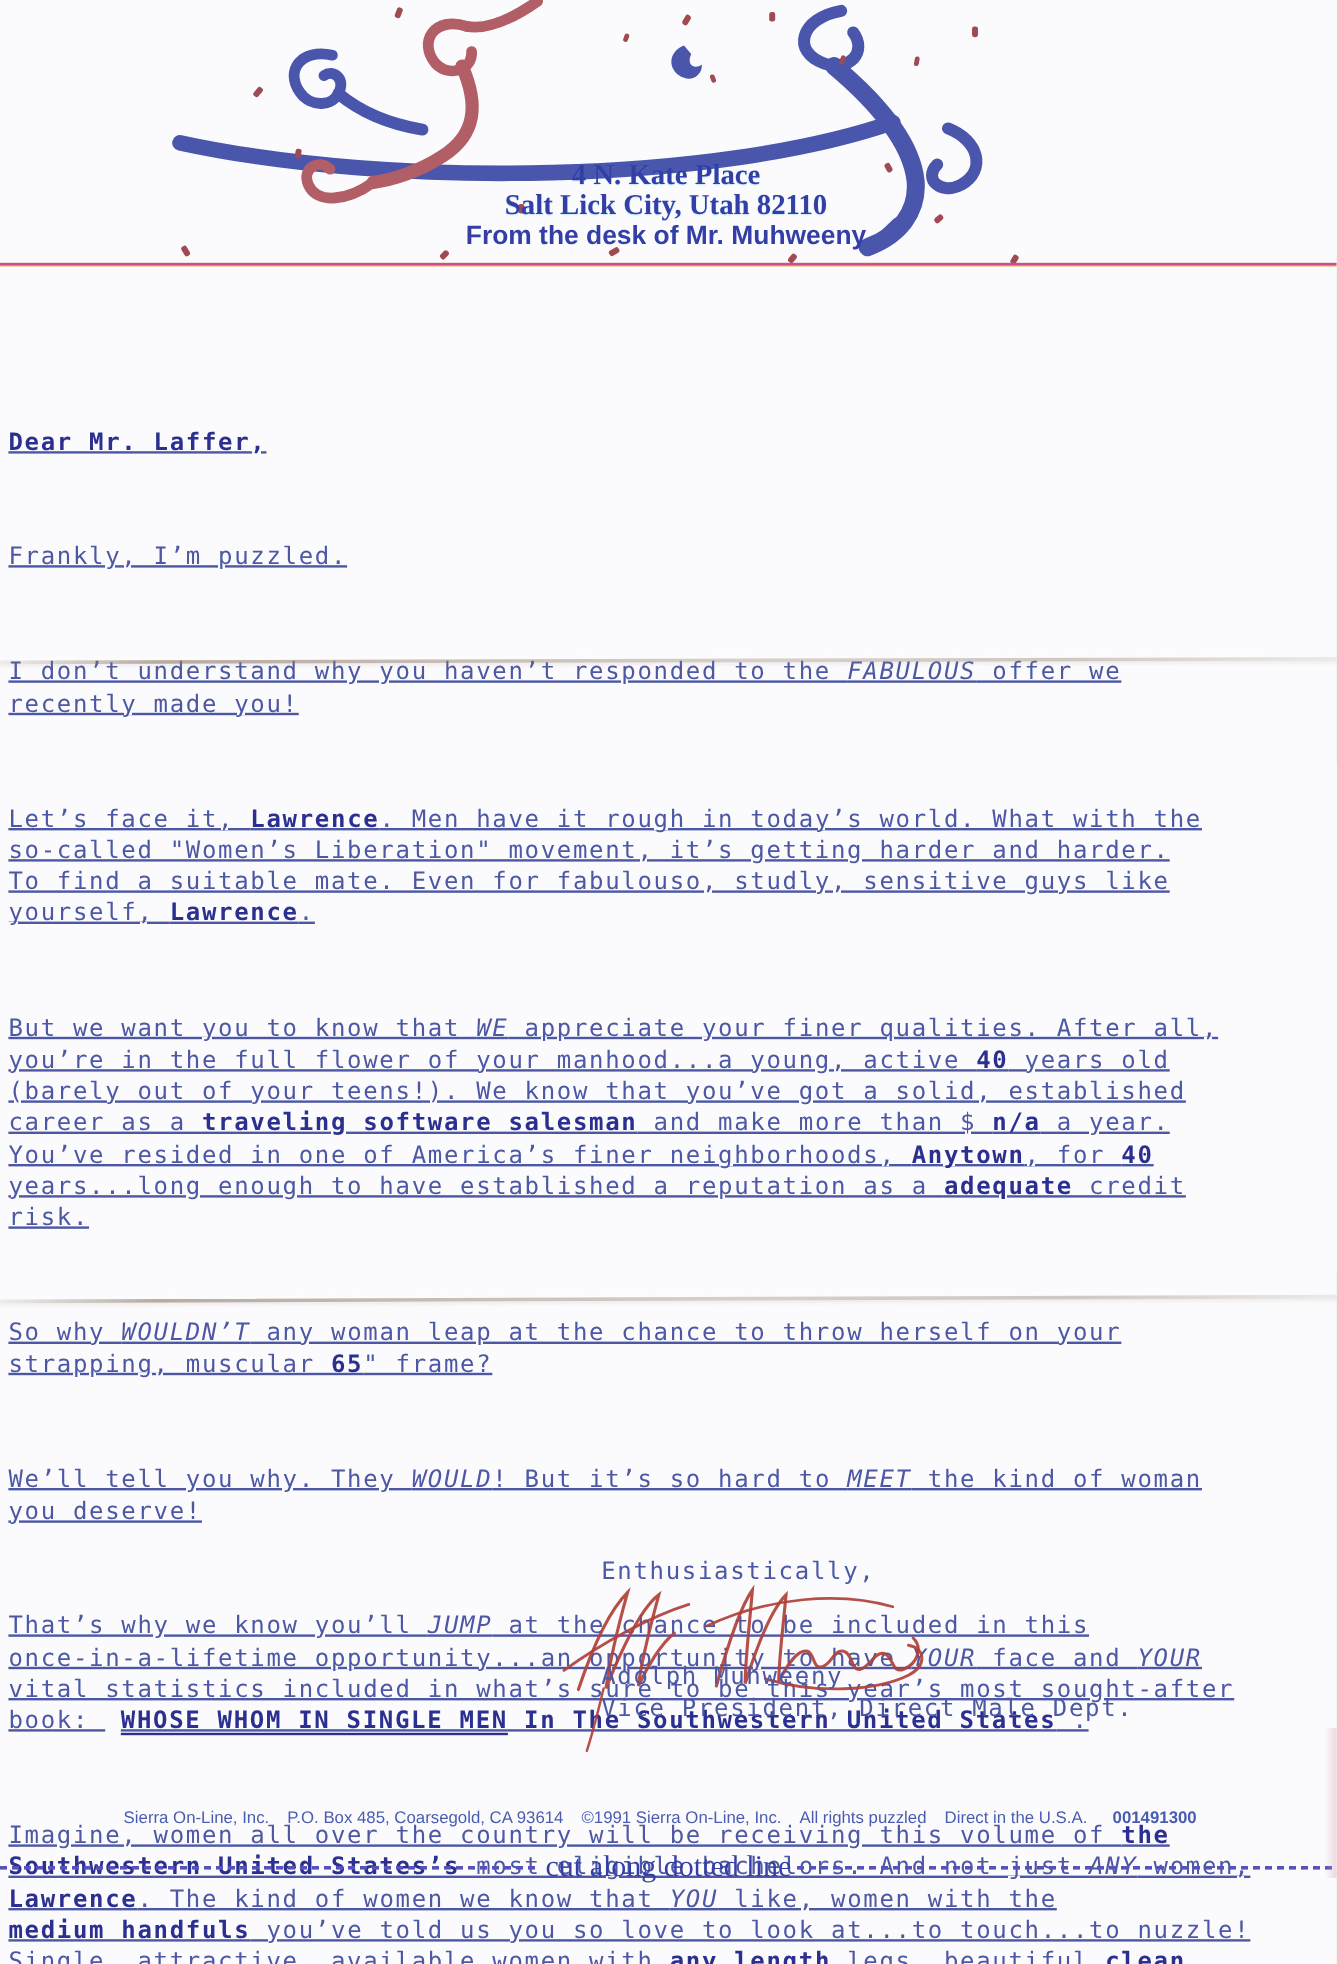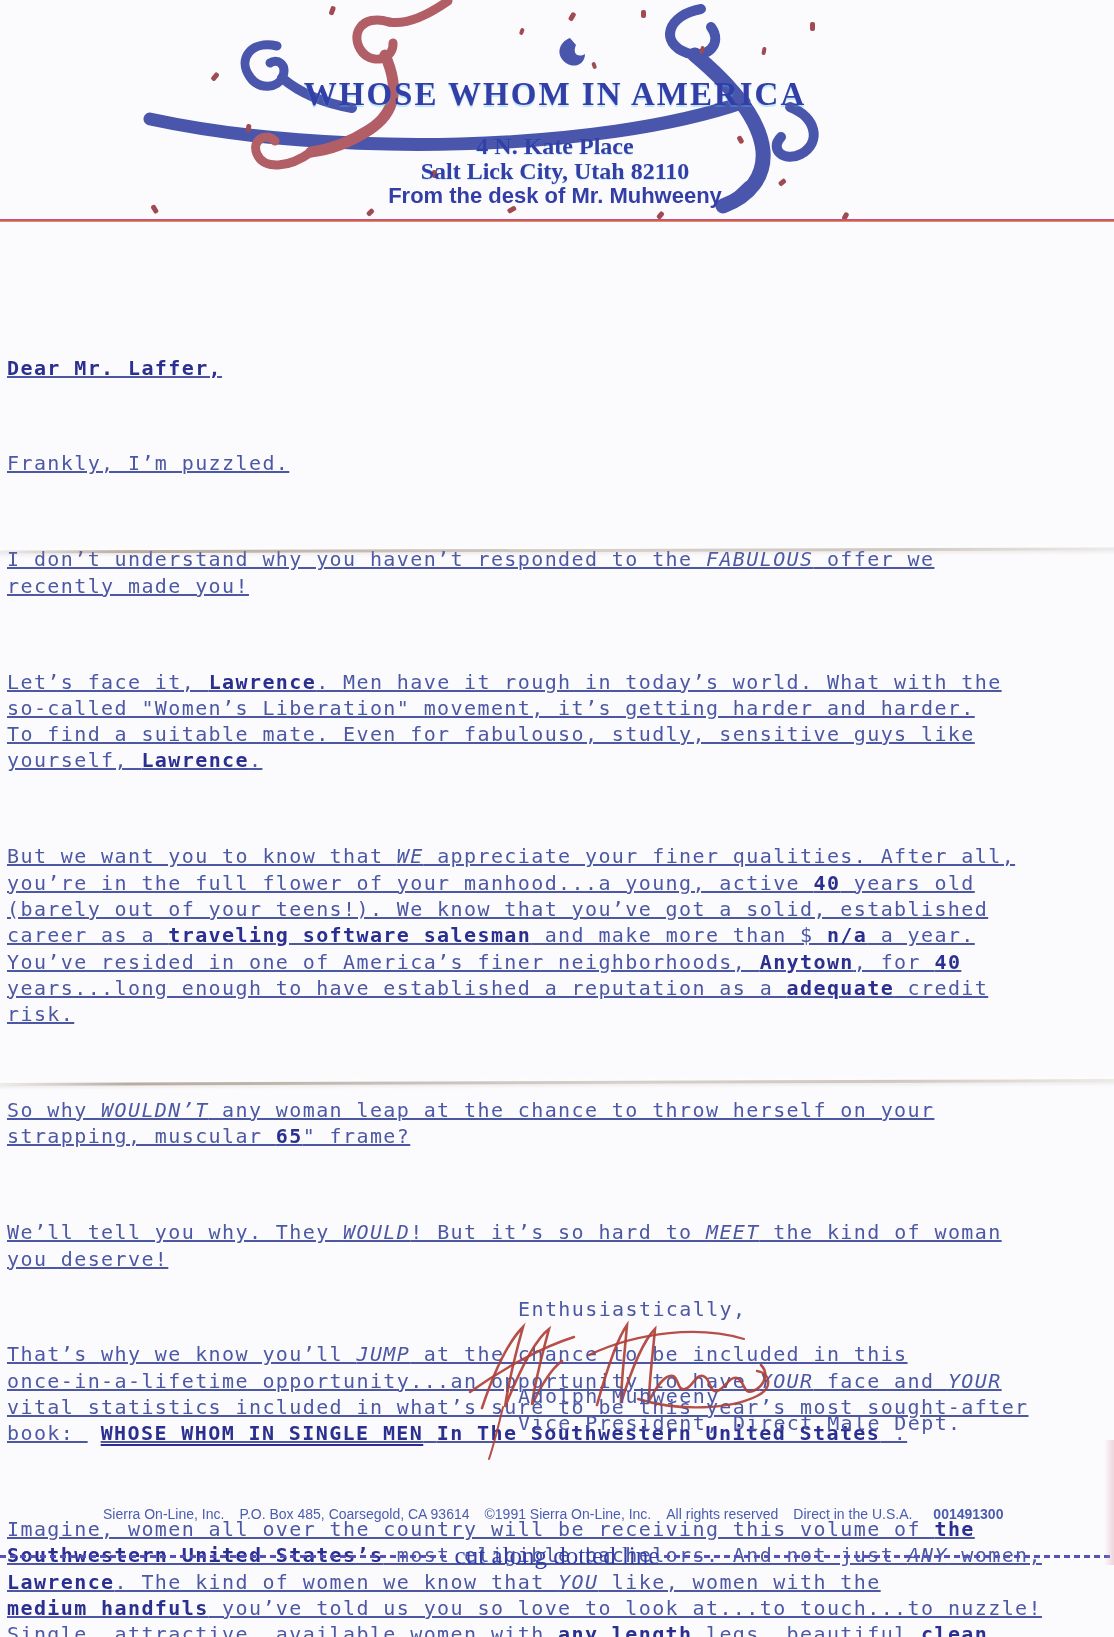--- a/index.html
+++ b/index.html
@@ -52,21 +52,21 @@
   
   .crease{
     position:absolute;left:-6px;width:1126px;height:3px;border-radius:2px;
     background:linear-gradient(90deg,rgba(138,118,102,.15),var(--crease-brown,#8a7666) 12%,rgba(138,118,102,.55) 55%,rgba(138,118,102,.65) 80%,rgba(138,118,102,.2));
     opacity:.6;box-shadow:0 2px 3px rgba(160,140,120,.25),0 -2px 3px rgba(255,255,255,.6);
   }
   .crease1{top:549px;transform:rotate(-0.15deg);}
   .crease2{top:1081px;transform:rotate(-0.2deg);}
   
   .sig-text{
-    position:absolute;left:518px;font-size:20px;letter-spacing:1.4px;
+    position:absolute;left:501px;font-size:20px;letter-spacing:1.4px;
     color:var(--body-text,#4d58a5);white-space:pre;text-align:center;
   }
   .sig-closing{top:1297px;}
   .sig-name{top:1384px;}
   .sig-title{top:1411px;}
   .sig-svg{position:absolute;left:0;top:0;}
   .sig-stroke{fill:none;stroke:var(--signature-red,#b04038);stroke-linecap:round;opacity:.92;}
   
   .colophon{
     position:absolute;left:103px;top:1506px;width:980px;
@@ -131,21 +131,20 @@
         <rect class="confetti" x="658" y="211" width="5" height="8" rx="2" transform="rotate(40 660 215)"></rect>
         <rect class="confetti" x="700" y="46" width="4" height="8" rx="2" transform="rotate(20 702 50)"></rect>
         <rect class="confetti" x="738" y="136" width="5" height="8" rx="2" transform="rotate(-30 740 140)"></rect>
         <rect class="confetti" x="762" y="47" width="4" height="8" rx="2" transform="rotate(10 764 51)"></rect>
         <rect class="confetti" x="780" y="178" width="5" height="8" rx="2" transform="rotate(50 782 182)"></rect>
         <rect class="confetti" x="810" y="22" width="5" height="9" rx="2"></rect>
         <rect class="confetti" x="843" y="212" width="5" height="8" rx="2" transform="rotate(30 845 216)"></rect>
         <rect class="confetti" x="520" y="28" width="4" height="7" rx="2" transform="rotate(20 522 31)"></rect>
       </g>
     </svg>
-    <div class="lh-title">WHOSE WHOM IN AMERICA</div>
     <div class="lh-addr lh-addr1">4 N. Kate Place</div>
     <div class="lh-addr lh-addr2">Salt Lick City, Utah  82110</div>
     <div class="lh-from">From the desk of Mr. Muhweeny</div>
   </header>
 
   <div class="rule"></div>
 
   <main class="letter-body">
     <p class="par"><span class="run-b">Dear Mr. Laffer,</span></p>
     <p class="par"><span>Frankly, I’m puzzled.</span></p>
@@ -188,21 +187,21 @@
     <path class="sig-stroke" stroke-width="2" d="M503,1407 C498,1428 493,1447 489,1459"></path>
     <path class="sig-stroke" stroke-width="2.6" d="M597,1405 C607,1369 617,1339 627,1325 C625,1350 621,1383 621,1403 C631,1371 643,1341 655,1329 C653,1352 649,1383 649,1401 C657,1386 665,1374 673,1376 C679,1378 677,1391 685,1389 C693,1387 695,1374 703,1376 C711,1378 709,1393 717,1391 C725,1389 729,1376 737,1378 C745,1381 743,1395 753,1391 C765,1386 769,1373 761,1365"></path>
     <path class="sig-stroke" stroke-width="2.4" d="M638,1399 C680,1412 731,1409 757,1396 C773,1388 771,1373 757,1371"></path>
     <path class="sig-stroke" stroke-width="2.2" d="M589,1355 C640,1331 700,1326 744,1339"></path>
   </svg>
   <div class="sig-text sig-name">Adolph Muhweeny</div>
   <div class="sig-text sig-title">Vice President, Direct Male Dept.</div>
 
   <footer>
     <div class="colophon">
-      <span>Sierra On-Line, Inc.</span><span>P.O. Box 485, Coarsegold, CA 93614</span><span>©1991 Sierra On-Line, Inc.</span><span>All rights reserved</span><span>Direct in the U.S.A.</span><span class="code">001491300</span>
+      <span>Sierra On-Line, Inc.</span><span>P.O. Box 485, Coarsegold, CA 93614</span><span>©1991 Sierra On-Line, Inc.</span><span>All rights puzzled</span><span>Direct in the U.S.A.</span><span class="code">001491300</span>
     </div>
     <div class="cutline">
       <div class="dashes"></div>
       <div class="cut-label">cut along dotted line</div>
       <div class="dashes"></div>
     </div>
     <div class="edge-smudge"></div>
   </footer>
 
 </div>

